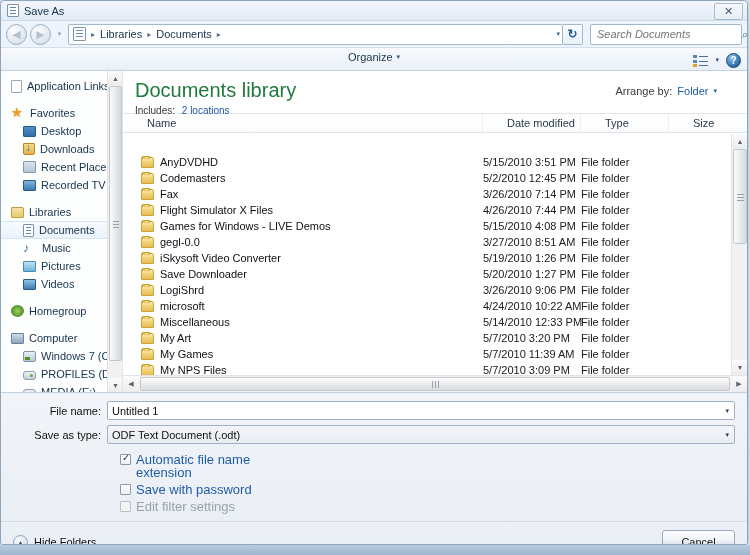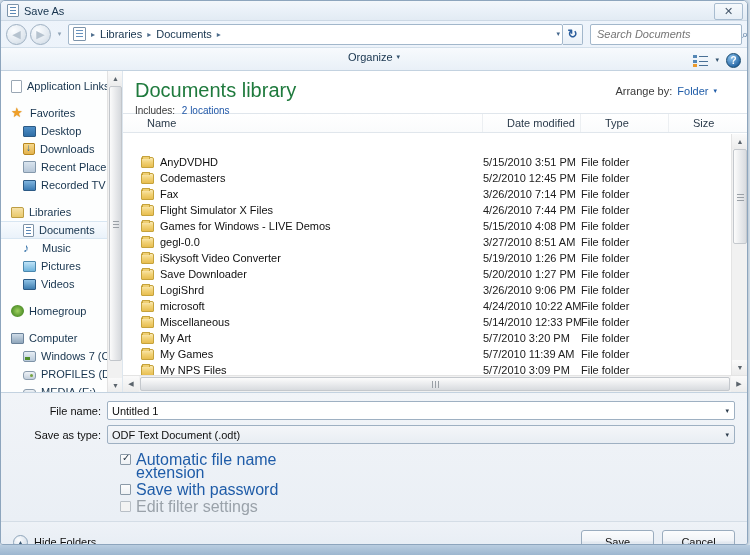--- a/index.html
+++ b/index.html
@@ -510,21 +510,21 @@
     font-size: 7px; color: #2b3b4b;
     cursor: pointer;
   }
   #checks {
     margin-top: 9px;
     padding-left: 119px;
   }
   .chk-row {
     display: flex; align-items: flex-start;
     margin-bottom: 4px;
-    font-size: 16px;
+    font-size: 13px;
     cursor: pointer;
   }
   .chk {
     width: 11px; height: 11px;
     border: 1px solid #8b9aa8;
     background: linear-gradient(to bottom, #fdfdfd, #eef1f4);
     border-radius: 1px;
     margin-right: 5px; margin-top: 1px;
     flex: 0 0 auto;
     position: relative;
@@ -904,20 +904,19 @@
         </div>
       </div>
   </div>
 
   <div id="footer">
     <div id="hide-folders">
       <span id="hf-icon">▲</span>
       <span id="hf-label">Hide Folders</span>
     </div>
     <div id="footer-btns">
-      <div class="btn">Save</div>
       <div class="btn">Cancel</div>
     </div>
 
   </div>
 </div>
 
 <div id="desktop-strip"></div>
 
 </body></html>

